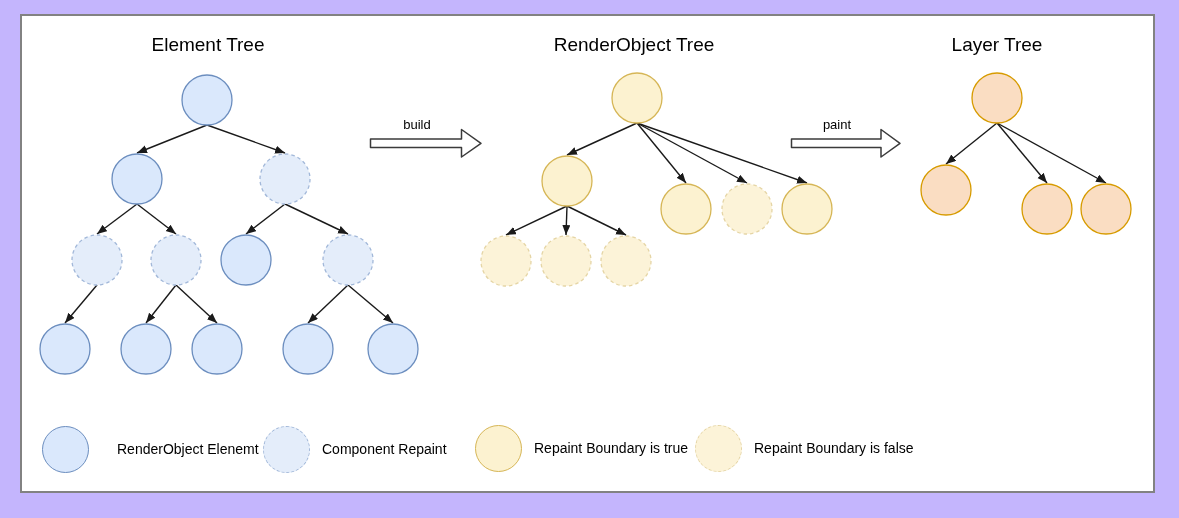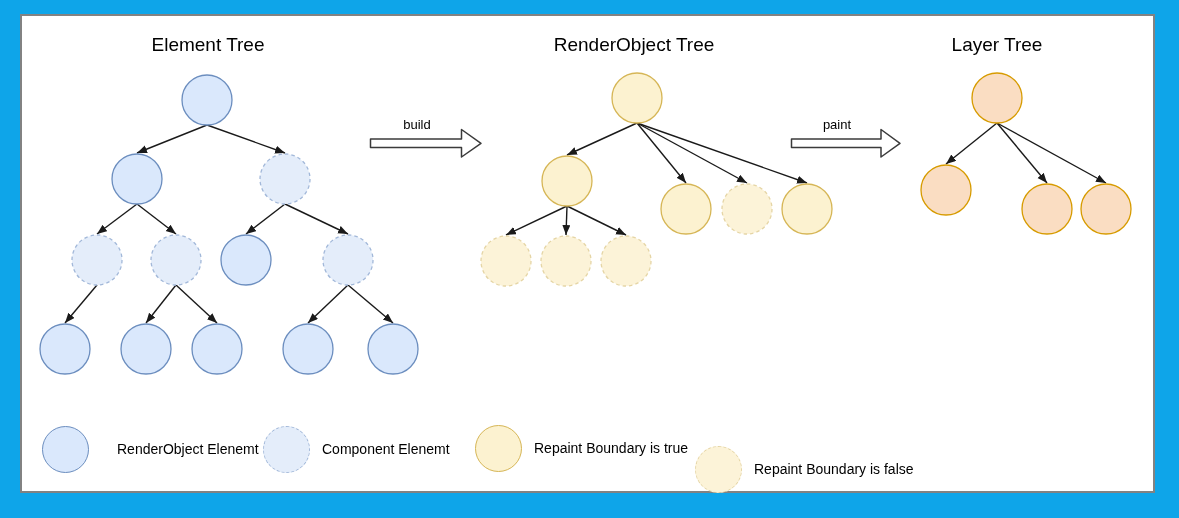--- a/index.html
+++ b/index.html
@@ -1,19 +1,19 @@
 <!DOCTYPE html>
 <html style="--blue-fill: #DAE8FC; --blue-stroke: #6C8EBF; --blue-dashed-fill: #E4EDFA; --blue-dashed-stroke: #A2B8D9; --yellow-fill: #FCF2D0; --yellow-stroke: #D6B656; --yellow-dashed-fill: #FCF3D8; --yellow-dashed-stroke: #E5D5A5; --orange-fill: #FADDC2; --orange-stroke: #D79B00; --edge-color: #1A1A1A; --frame-border: #828282; --background: #FFFFFF;"><head>
 <meta charset="utf-8">
 <style>
   html,body{margin:0;padding:0;background:#ffffff;}
   .canvas{
     position:relative;
     width:1179px;height:518px;
-    background:#0ea5e9;
+    background:#c4b5fd;
     font-family:"Liberation Sans", sans-serif;
     overflow:hidden;
   }
   svg.diagram{position:absolute;left:0;top:0;}
   .frame{fill:#ffffff;stroke:#828282;stroke-width:2;}
   .tree-title{
     font-family:"Liberation Sans", sans-serif;
     font-size:19px;fill:#000000;text-anchor:middle;
   }
   .arrow-label{
@@ -117,26 +117,26 @@
     <text class="arrow-label" x="837" y="129">paint</text>
   </svg>
 
   <div class="legend-item" style="left:42px;top:424px;gap:28px;">
     <div class="legend-circle lc-blue-solid"></div>
     <span class="legend-label">RenderObject Elenemt</span>
   </div>
 
   <div class="legend-item" style="left:263px;top:424px;">
     <div class="legend-circle lc-blue-dashed"></div>
-    <span class="legend-label">Component Elenemt</span>
+    <span class="legend-label">Component Repaint</span>
   </div>
 
   <div class="legend-item" style="left:475px;top:423px;text-align:center;">
     <div class="legend-circle lc-yellow-solid"></div>
     <span class="legend-label">Repaint Boundary is true</span>
   </div>
 
-  <div class="legend-item" style="left:695px;top:444px;">
+  <div class="legend-item" style="left:695px;top:423px;">
     <div class="legend-circle lc-yellow-dashed"></div>
     <span class="legend-label">Repaint Boundary is false</span>
   </div>
 
 </div>
 
 </body></html>

